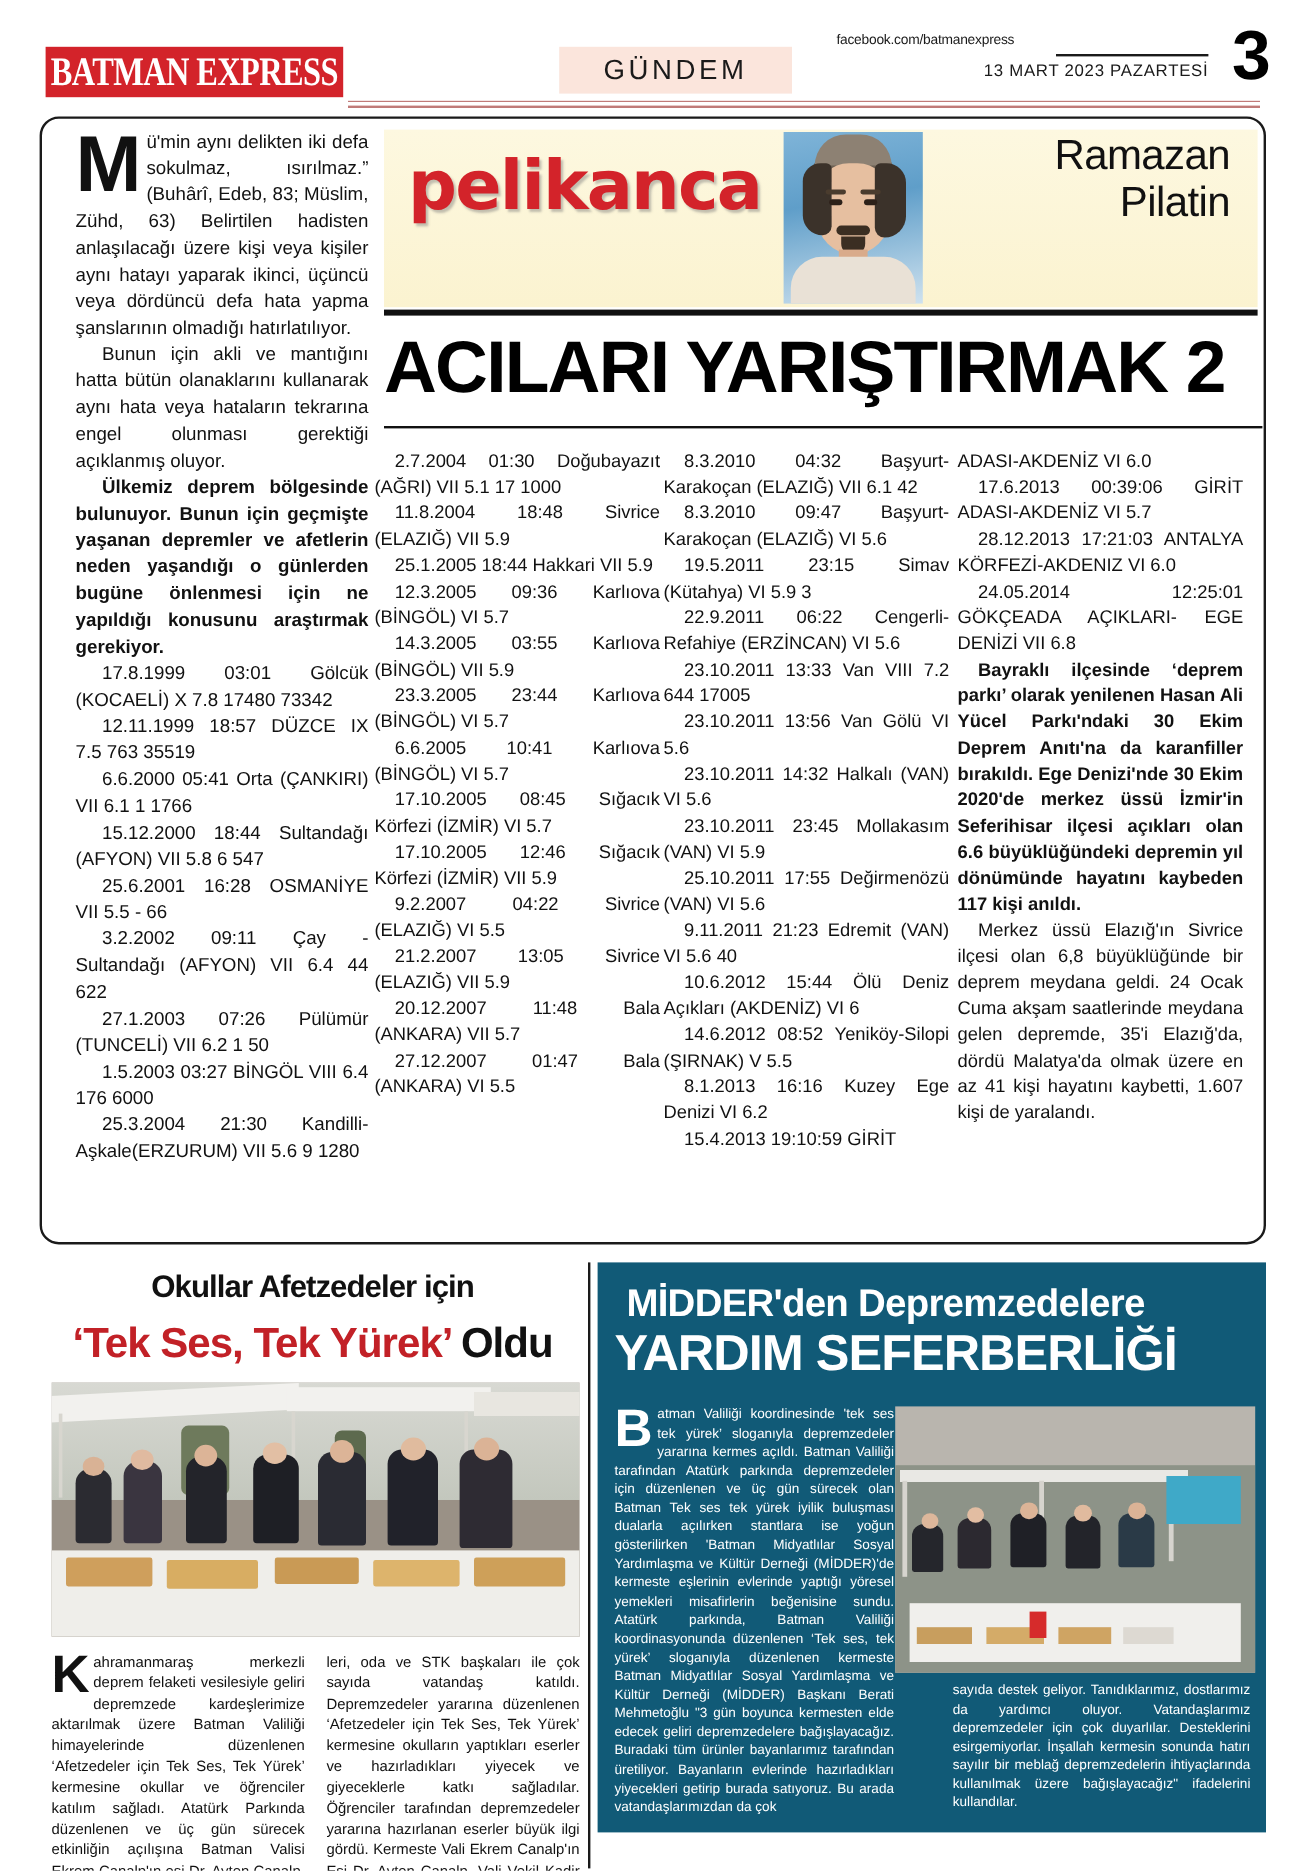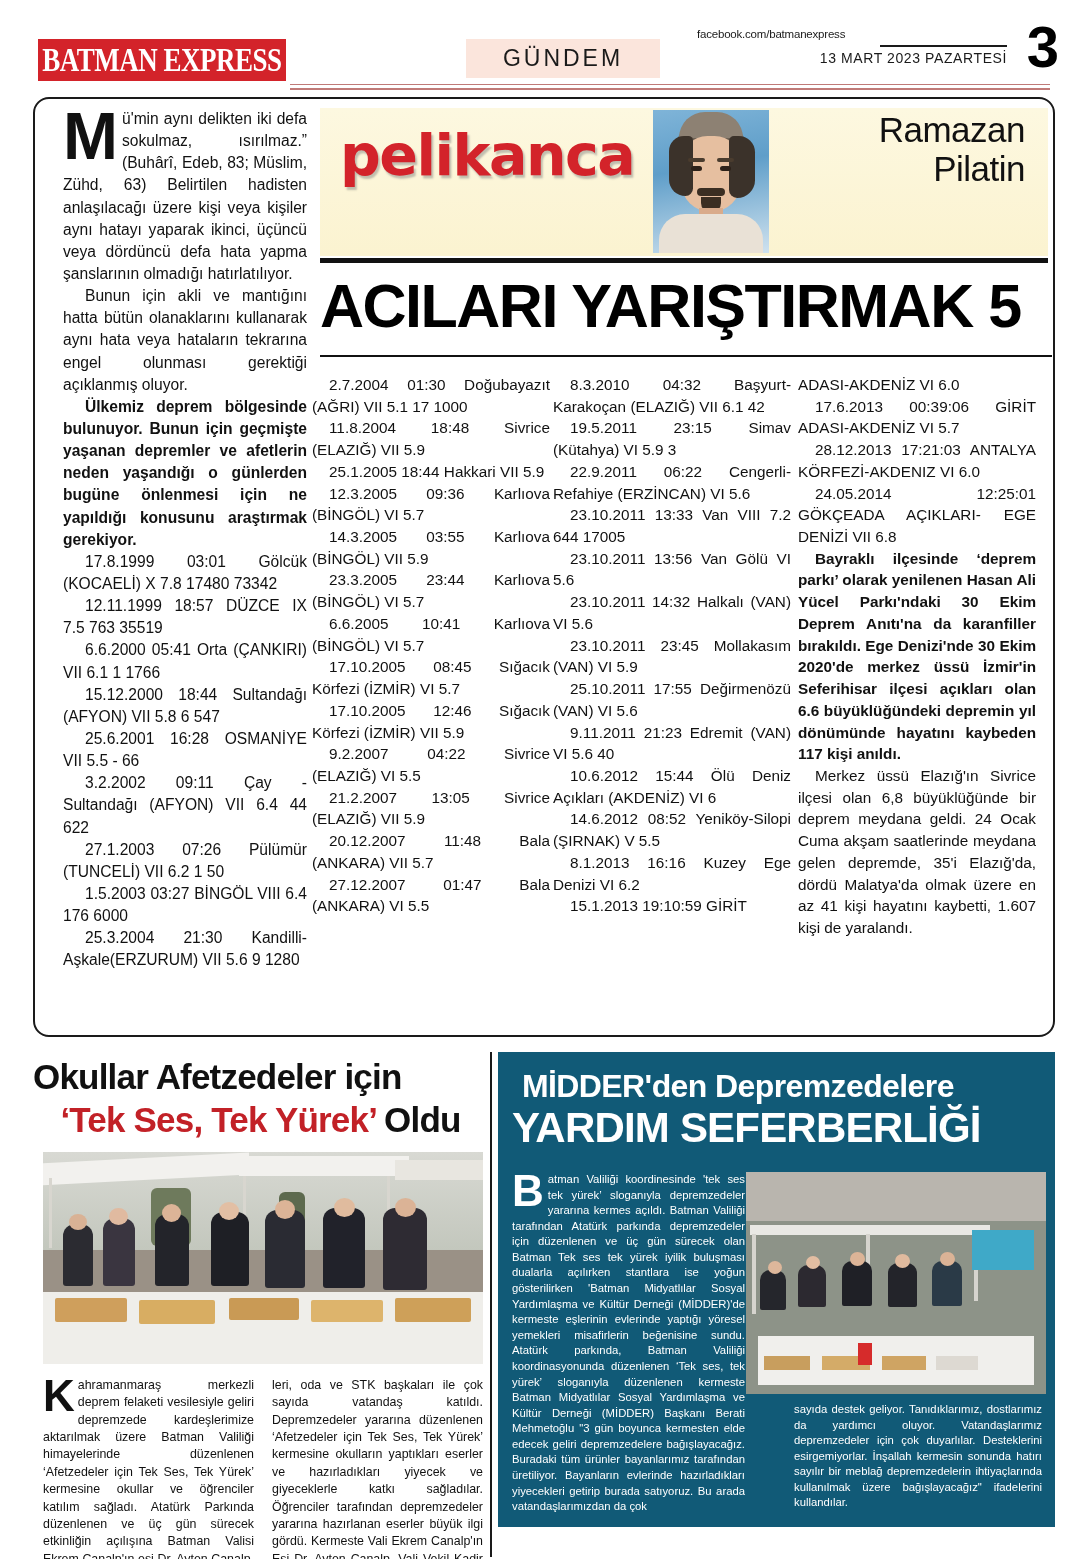--- a/index.html
+++ b/index.html
@@ -124,22 +124,22 @@
   .qcol{position:absolute;top:374px;width:238px;font-size:15.3px;line-height:1.42;text-align:justify;color:#111;}
   .qcol p{margin:0;text-indent:17px;}
   .qcol p.bold{font-weight:bold;text-indent:17px;}
   #qcol2{left:312px;}
   #qcol3{left:553px;}
   #qcol4{left:798px;}
 
   
   .bl{position:absolute;left:33px;top:1052px;width:455px;height:505px;}
   .bl-h1{
-    position:absolute;left:0;top:5px;width:455px;
-    font-size:35px;font-weight:bold;color:#111;letter-spacing:-0.8px;
+    position:absolute;left:0;top:5px;width:455px;text-align:center;
+    font-size:26px;font-weight:bold;color:#111;letter-spacing:-0.8px;
   }
   .bl-h2{
     position:absolute;left:0;top:48px;width:455px;text-align:center;
     font-size:35px;font-weight:bold;letter-spacing:-0.8px;
   }
   .bl-h2 .red{color:#c22127;}
   .bl-h2 .blk{color:#111;}
   .bl-photo{
     position:absolute;left:10px;top:100px;width:440px;height:212px;
     overflow:hidden;background:#c9c4bd;
@@ -234,21 +234,21 @@
     <div class="ap-beard"></div>
     <div class="ap-neck"></div>
     <div class="ap-shirt"></div>
   </div>
 
   <div class="author-name">
     <span id="author-name-text">Ramazan<br>Pilatin</span>
   </div>
   <div class="band-rule"></div>
 
-  <div class="main-headline">ACILARI YARIŞTIRMAK 5</div>
+  <div class="main-headline">ACILARI YARIŞTIRMAK 2</div>
   <div class="headline-rule"></div>
 
   <div class="intro-col">
     <p class="first"><span class="dropcap">M</span><span id="intro-p1">ü'min aynı delikten iki defa sokulmaz, ısırılmaz.” (Buhârî, Edeb, 83; Müslim, Zühd, 63) Belirtilen hadisten anlaşılacağı üzere kişi veya kişiler aynı hatayı yaparak ikinci, üçüncü veya dördüncü defa hata yapma şanslarının olmadığı hatırlatılıyor.</span></p>
     <p>Bunun için akli ve mantığını hatta bütün olanaklarını kullanarak aynı hata veya hataların tekrarına engel olunması gerektiği açıklanmış oluyor.</p>
     <p class="bold">Ülkemiz deprem bölgesinde bulunuyor. Bunun için geçmişte yaşanan depremler ve afetlerin neden yaşandığı o günlerden bugüne önlenmesi için ne yapıldığı konusunu araştırmak gerekiyor.</p>
     <div id="qcol1-list">
         <p class="quake">17.8.1999 03:01 Gölcük (KOCAELİ)  X  7.8 17480 73342</p>
         <p class="quake">12.11.1999 18:57 DÜZCE  IX 7.5 763 35519</p>
         <p class="quake">6.6.2000 05:41 Orta (ÇANKIRI)  VII  6.1 1 1766</p>
@@ -271,32 +271,33 @@
       <p class="quake">6.6.2005 10:41 Karlıova (BİNGÖL) VI 5.7</p>
       <p class="quake">17.10.2005 08:45 Sığacık Körfezi (İZMİR) VI 5.7</p>
       <p class="quake">17.10.2005 12:46 Sığacık Körfezi (İZMİR) VII 5.9</p>
       <p class="quake">9.2.2007 04:22 Sivrice (ELAZIĞ) VI 5.5</p>
       <p class="quake">21.2.2007 13:05 Sivrice (ELAZIĞ) VII 5.9</p>
       <p class="quake">20.12.2007 11:48 Bala (ANKARA) VII 5.7</p>
       <p class="quake">27.12.2007 01:47 Bala (ANKARA) VI 5.5</p>
     </div>
   <div class="qcol" id="qcol3">
       <p class="quake">8.3.2010 04:32 Başyurt-Karakoçan (ELAZIĞ) VII 6.1 42</p>
+      <p class="quake">8.3.2010 09:47 Başyurt-Karakoçan (ELAZIĞ) VI 5.6</p>
       <p class="quake">19.5.2011 23:15 Simav (Kütahya) VI 5.9 3</p>
       <p class="quake">22.9.2011 06:22 Cengerli-Refahiye (ERZİNCAN) VI 5.6</p>
       <p class="quake">23.10.2011 13:33 Van VIII 7.2 644 17005</p>
       <p class="quake">23.10.2011 13:56 Van Gölü VI 5.6</p>
       <p class="quake">23.10.2011 14:32 Halkalı (VAN) VI 5.6</p>
       <p class="quake">23.10.2011 23:45 Mollakasım (VAN) VI 5.9</p>
       <p class="quake">25.10.2011 17:55 Değirmenözü (VAN) VI 5.6</p>
       <p class="quake">9.11.2011 21:23 Edremit (VAN) VI 5.6 40</p>
       <p class="quake">10.6.2012 15:44 Ölü Deniz Açıkları (AKDENİZ) VI 6</p>
       <p class="quake">14.6.2012 08:52 Yeniköy-Silopi (ŞIRNAK) V 5.5</p>
       <p class="quake">8.1.2013 16:16 Kuzey Ege Denizi VI 6.2</p>
-      <p class="quake">15.1.2013 19:10:59 GİRİT</p>
+      <p class="quake">15.4.2013 19:10:59 GİRİT</p>
     </div>
   <div class="qcol" id="qcol4">
       <p style="text-indent: 0px;">ADASI-AKDENİZ VI 6.0</p>
       <p class="quake">17.6.2013 00:39:06 GİRİT ADASI-AKDENİZ VI 5.7</p>
       <p class="quake">28.12.2013 17:21:03 ANTALYA KÖRFEZİ-AKDENIZ VI 6.0</p>
       <p class="quake">24.05.2014 12:25:01 GÖKÇEADA AÇIKLARI- EGE DENİZİ VII 6.8</p>
       <p class="bold">Bayraklı ilçesinde ‘deprem parkı’ olarak yenilenen Hasan Ali Yücel Parkı'ndaki 30 Ekim Deprem Anıtı'na da karanfiller bırakıldı. Ege Denizi'nde 30 Ekim 2020'de merkez üssü İzmir'in Seferihisar ilçesi açıkları olan 6.6 büyüklüğündeki depremin yıl dönümünde hayatını kaybeden 117 kişi anıldı.</p>
       <p class="quake">Merkez üssü Elazığ'ın Sivrice ilçesi olan 6,8 büyüklüğünde bir deprem meydana geldi. 24 Ocak Cuma akşam saatlerinde meydana gelen depremde, 35'i Elazığ'da, dördü Malatya'da olmak üzere en az 41 kişi hayatını kaybetti, 1.607 kişi de yaralandı.</p>
     </div>
 

